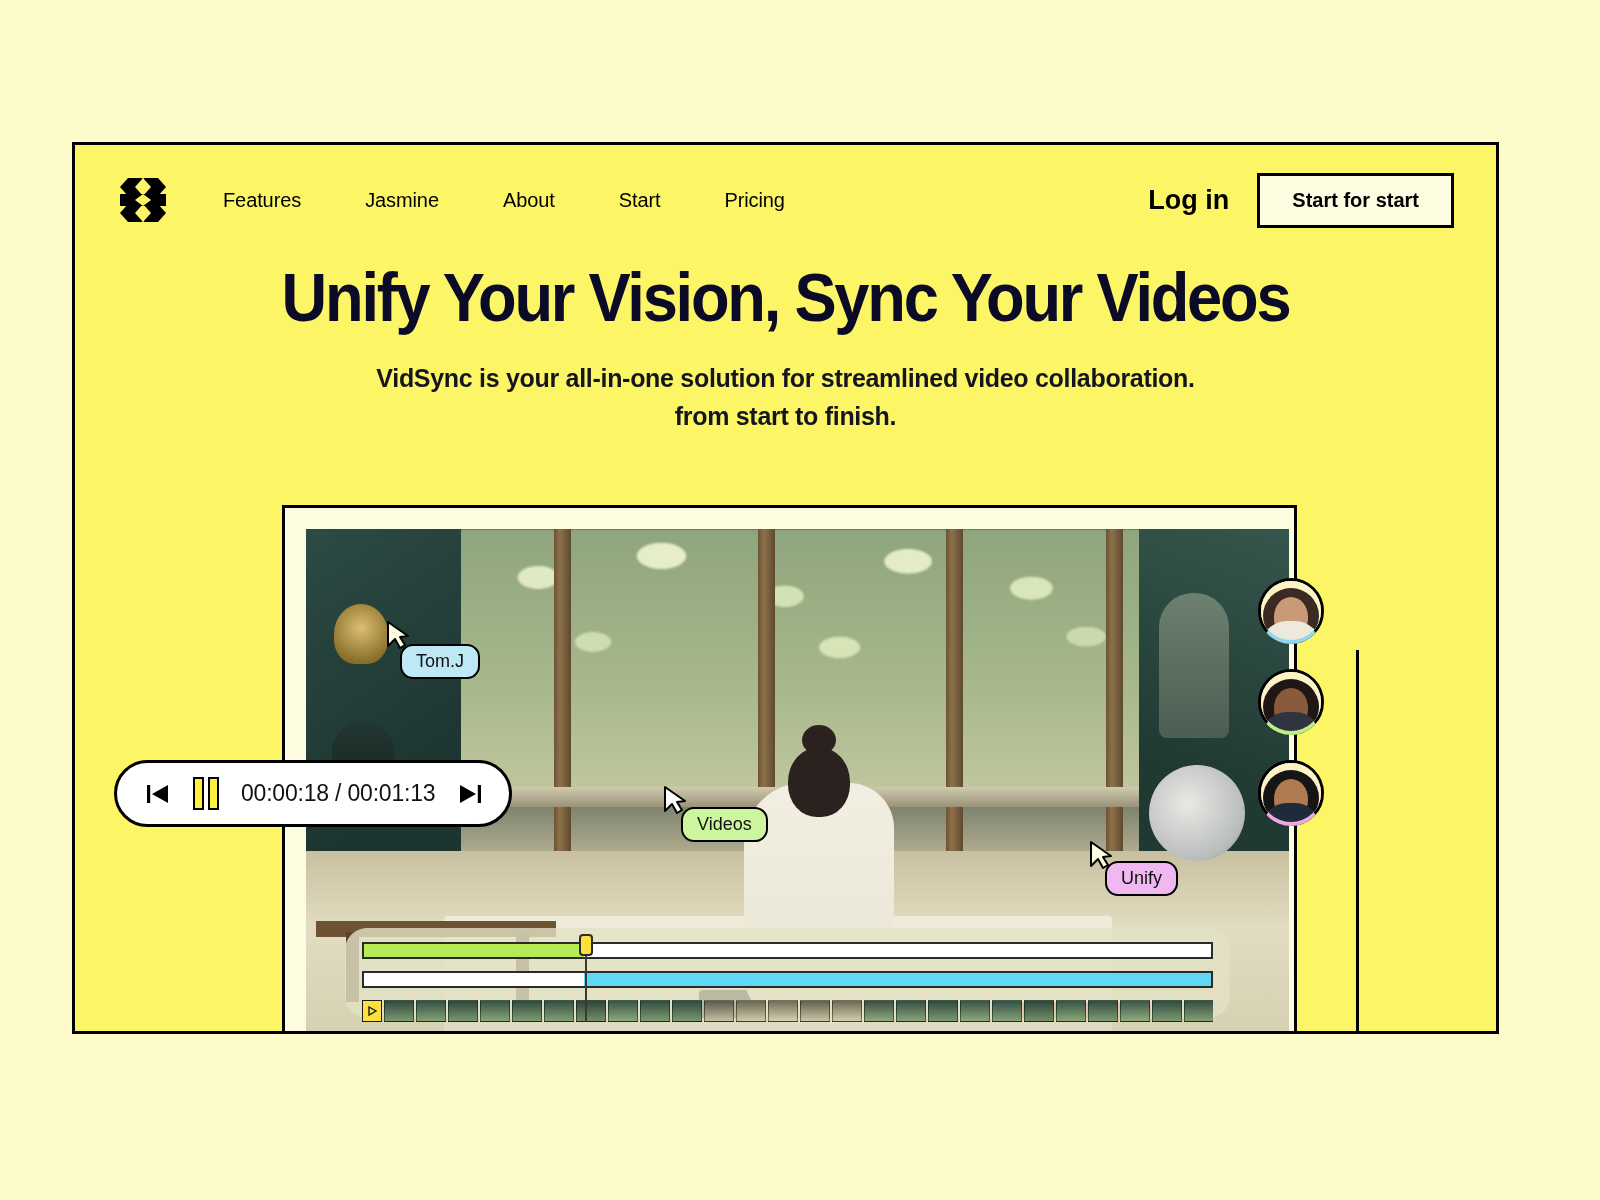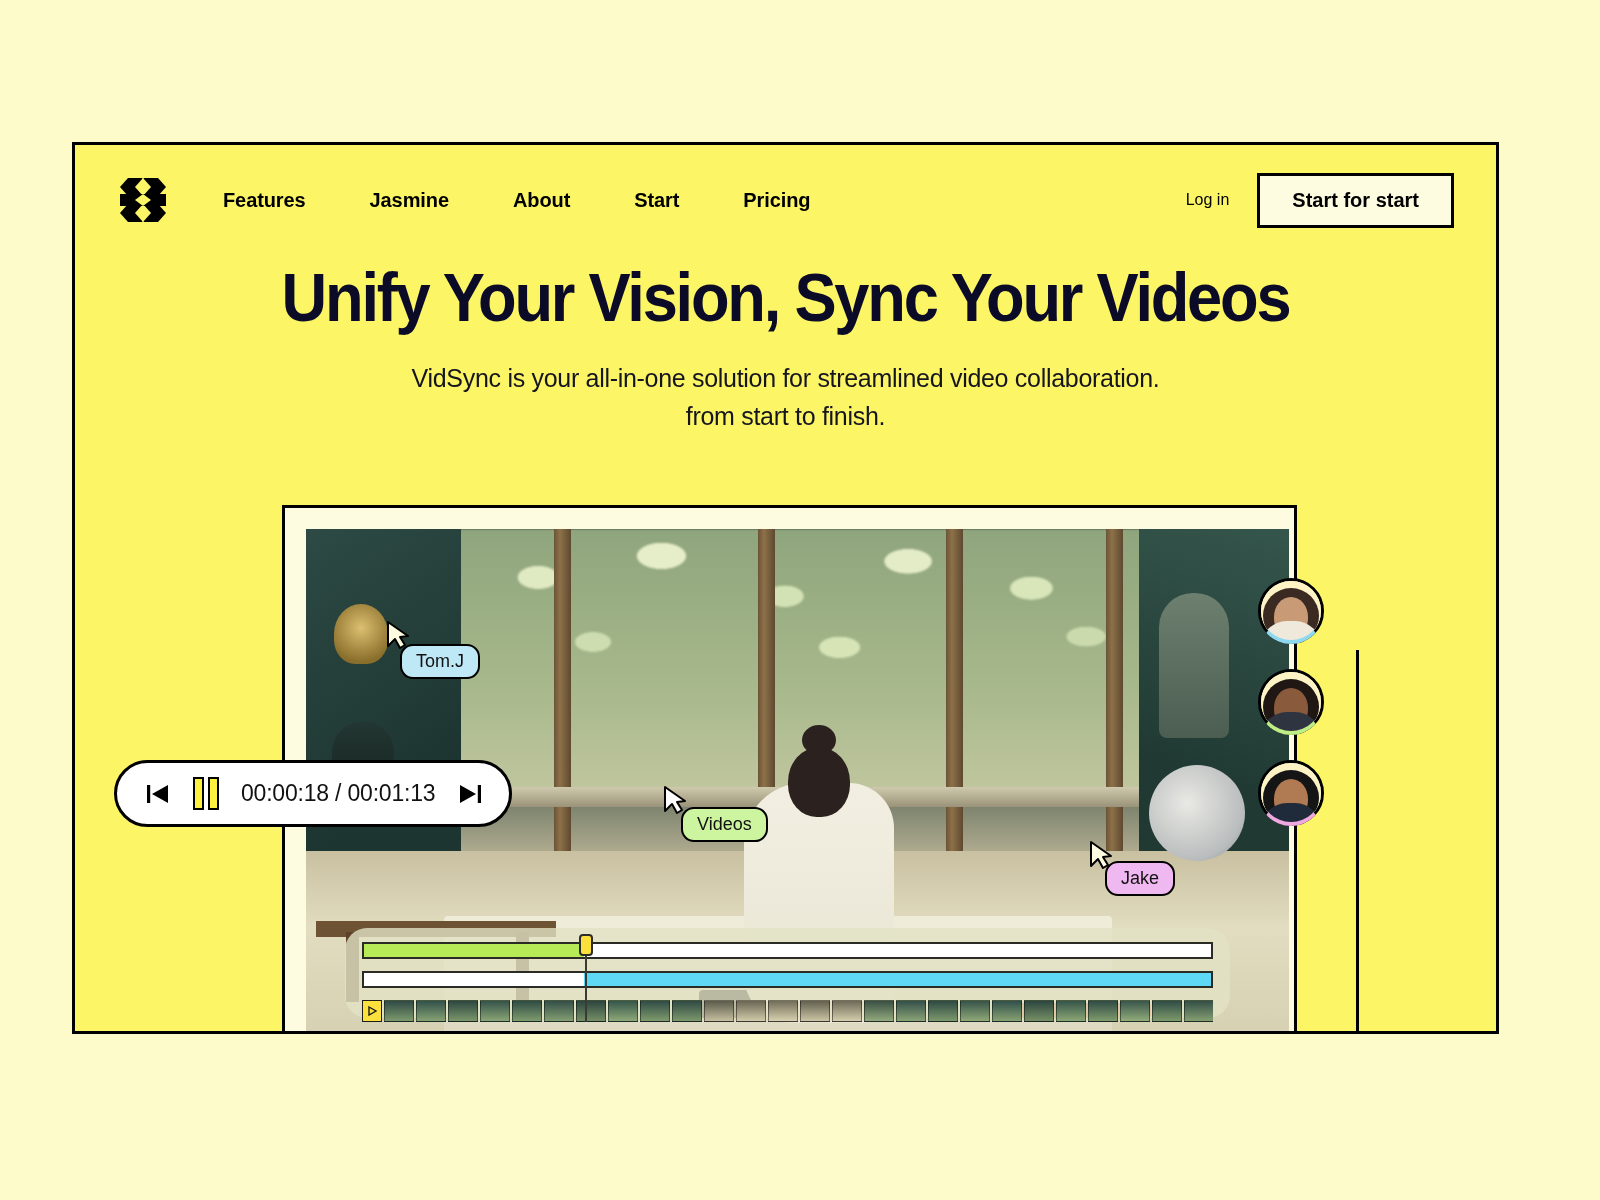--- a/index.html
+++ b/index.html
@@ -42,39 +42,39 @@
   }
 
   .nav-links {
     display: flex;
     align-items: center;
     gap: 0px;
     margin-left: 52px;
   }
   .nav-link {
     font-size: 20px;
-    font-weight: bold;
+    font-weight: normal;
     color: #000;
     letter-spacing: -0.1px;
     padding: 6px 0;
     margin-right: 64px;
     cursor: pointer;
     white-space: nowrap;
   }
   .nav-link:last-child { margin-right: 8px; }
 
   .nav-right {
     margin-left: auto;
     display: flex;
     align-items: center;
     gap: 28px;
   }
   .login {
-    font-size: 16px;
-    font-weight: normal;
+    font-size: 27px;
+    font-weight: bold;
     color: #000;
     cursor: pointer;
     white-space: nowrap;
   }
   .cta {
     background: #FDFBE0;
     border: 3px solid #000;
     padding: 13px 32px;
     font-size: 20px;
     font-weight: bold;
@@ -100,21 +100,21 @@
     letter-spacing: -2.4px;
     transform: scaleX(0.93);
     white-space: nowrap;
   }
   .sub {
     margin-top: 28px;
     font-size: 25px;
     line-height: 1.52;
     color: #15151f;
     letter-spacing: -0.3px;
-    font-weight: 400;
+    font-weight: 700;
   }
   .sub div { white-space: nowrap; }
 
   
   .frame {
     position: absolute;
     left: 207px;
     top: 360px;
     width: 1015px;
     height: 534px;
@@ -467,21 +467,21 @@
   <svg width="26" height="30" style="position:absolute;left:0;top:0">
     <path d="M3 2 L3 26 L10 19 L15 28 L20 25 L15 17 L23 16 Z" fill="#FFFFFF" stroke="#000" stroke-width="2" stroke-linejoin="round"></path>
   </svg>
   <div class="pill" style="left:19px; top:22px; background:#CDF5A0">Videos</div>
 </div>
 
 <div class="cursor-group" style="left:1088px; top:840px">
   <svg width="26" height="30" style="position:absolute;left:0;top:0">
     <path d="M3 2 L3 26 L10 19 L15 28 L20 25 L15 17 L23 16 Z" fill="#FDFBE0" stroke="#000" stroke-width="2" stroke-linejoin="round"></path>
   </svg>
-  <div class="pill" style="left:17px; top:21px; background:#F0B8F0">Jake</div>
+  <div class="pill" style="left:17px; top:21px; background:#F0B8F0">Unify</div>
 </div>
 
 <div class="player">
   <div class="ctrl">
     <svg width="26" height="24" viewBox="0 0 26 24">
       <rect x="2" y="3" width="3.2" height="18" fill="#000"></rect>
       <path d="M23 3 L23 21 L7 12 Z" fill="#000"></path>
     </svg>
   </div>
   <div class="pause">

